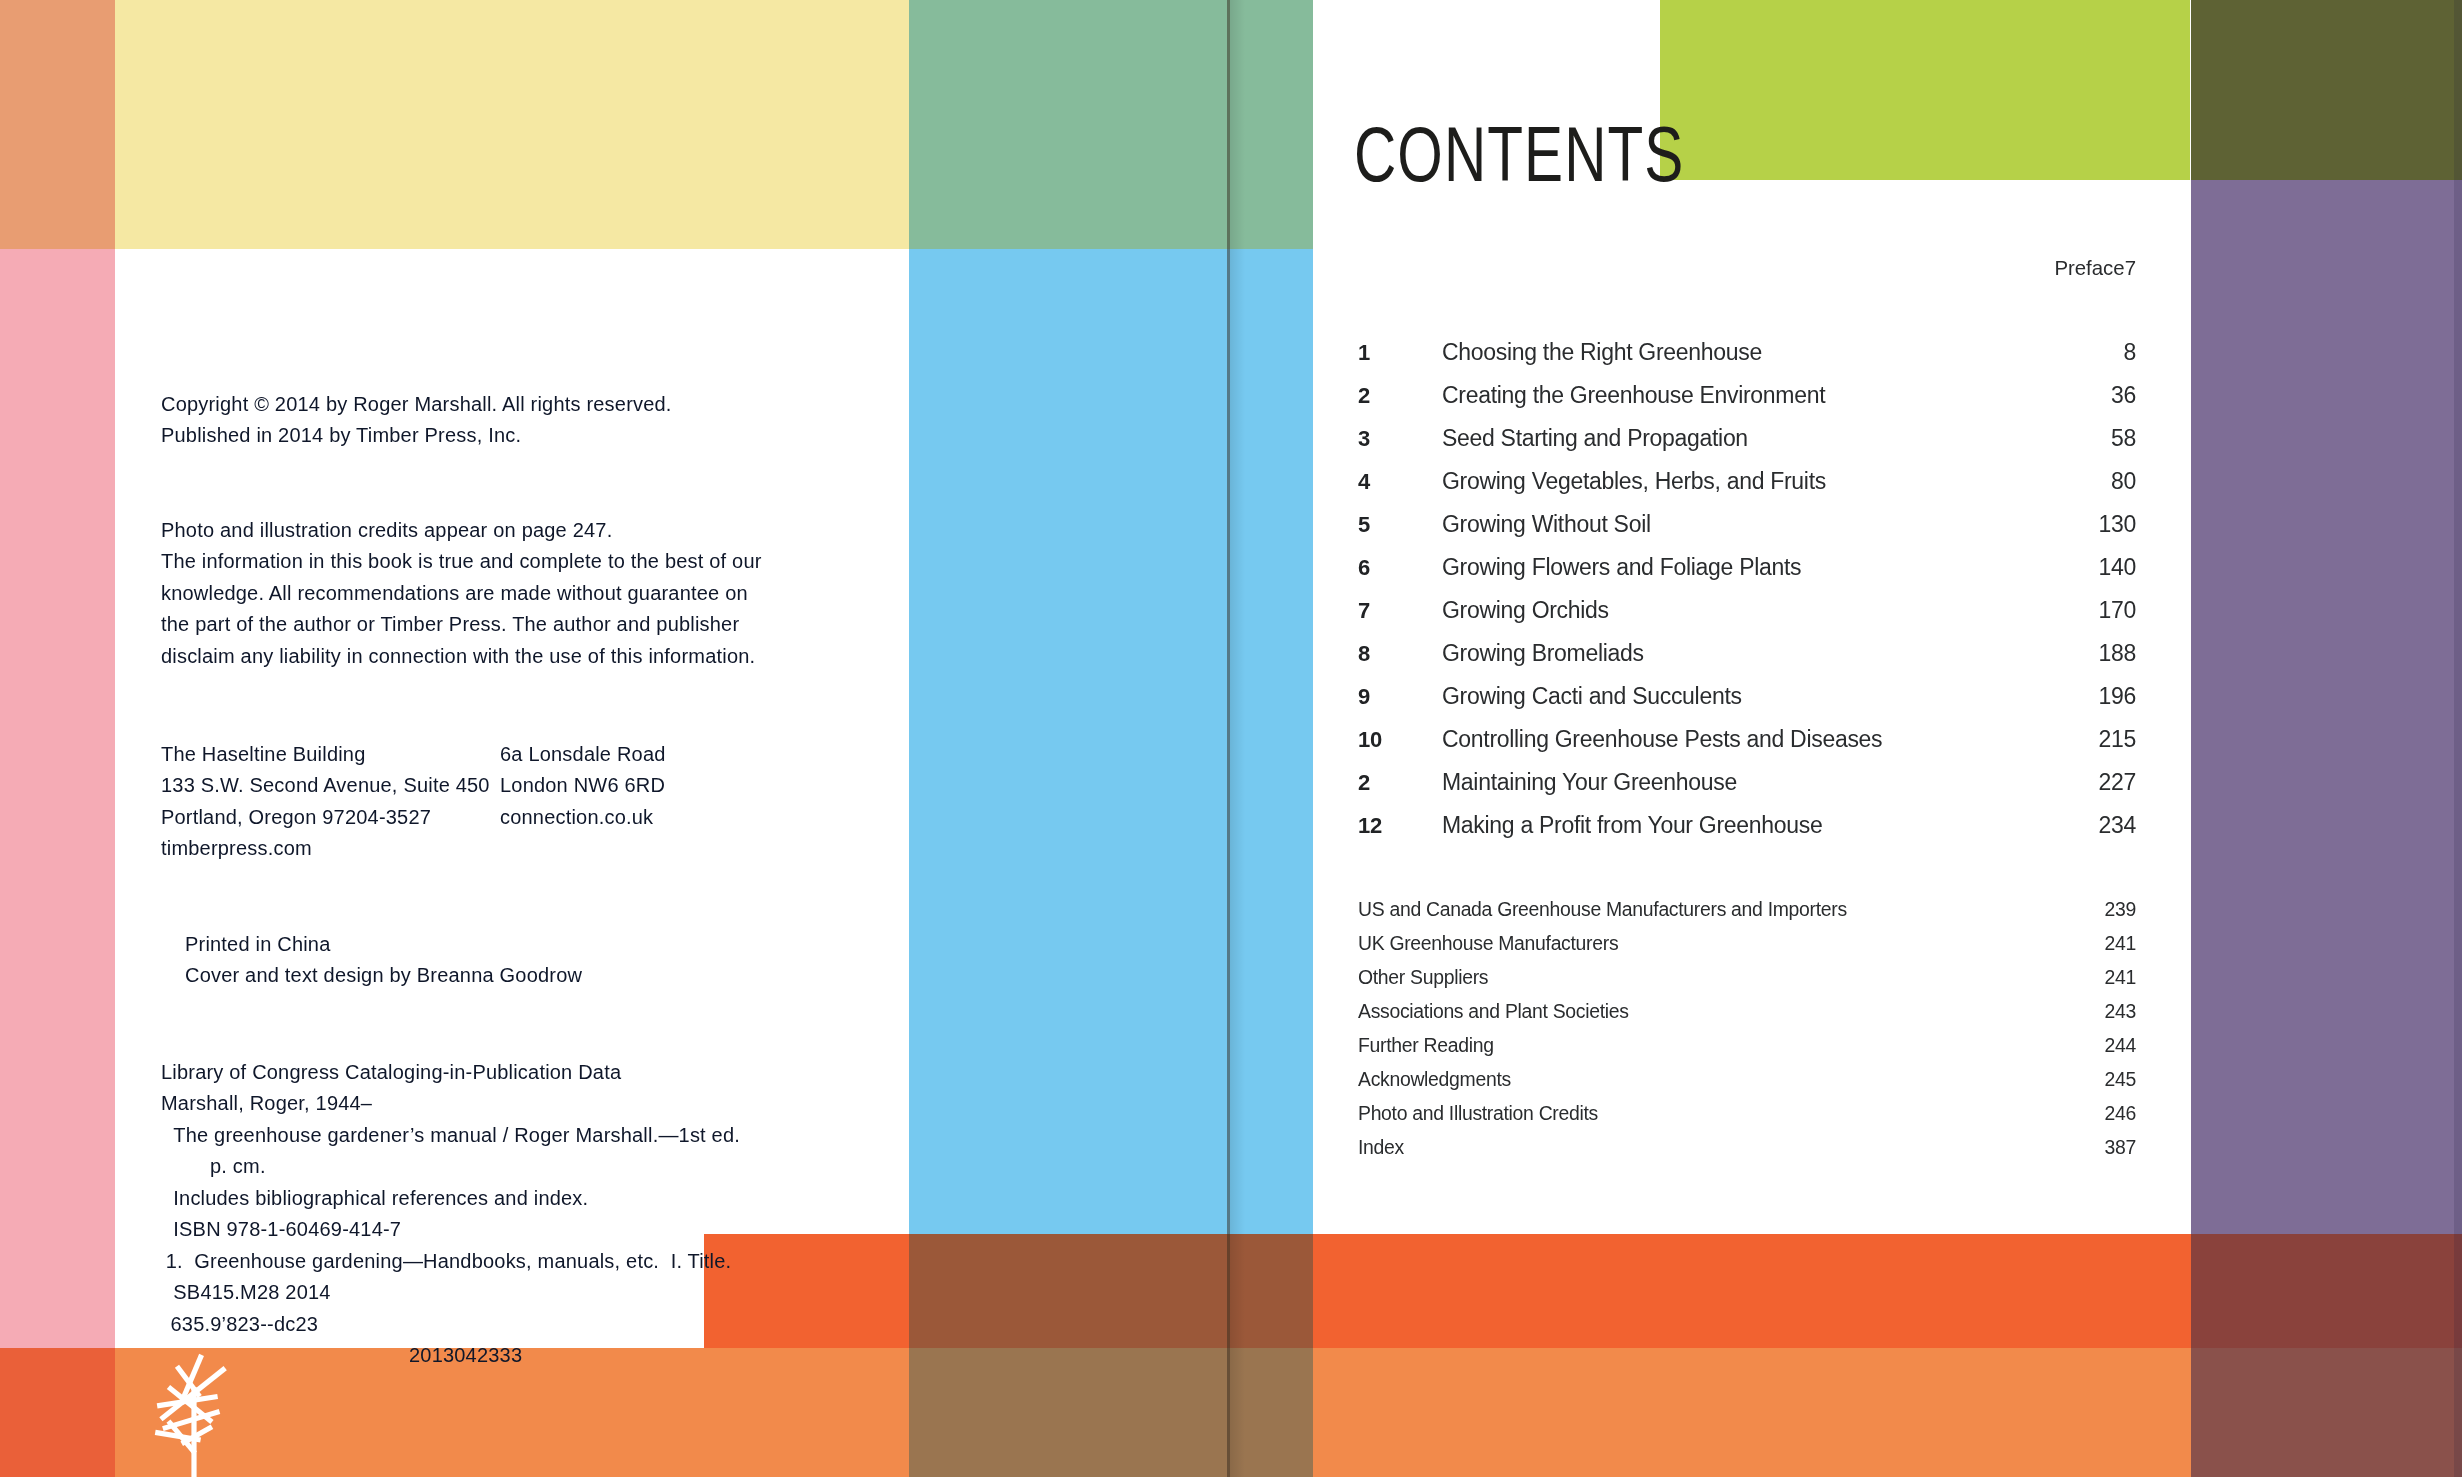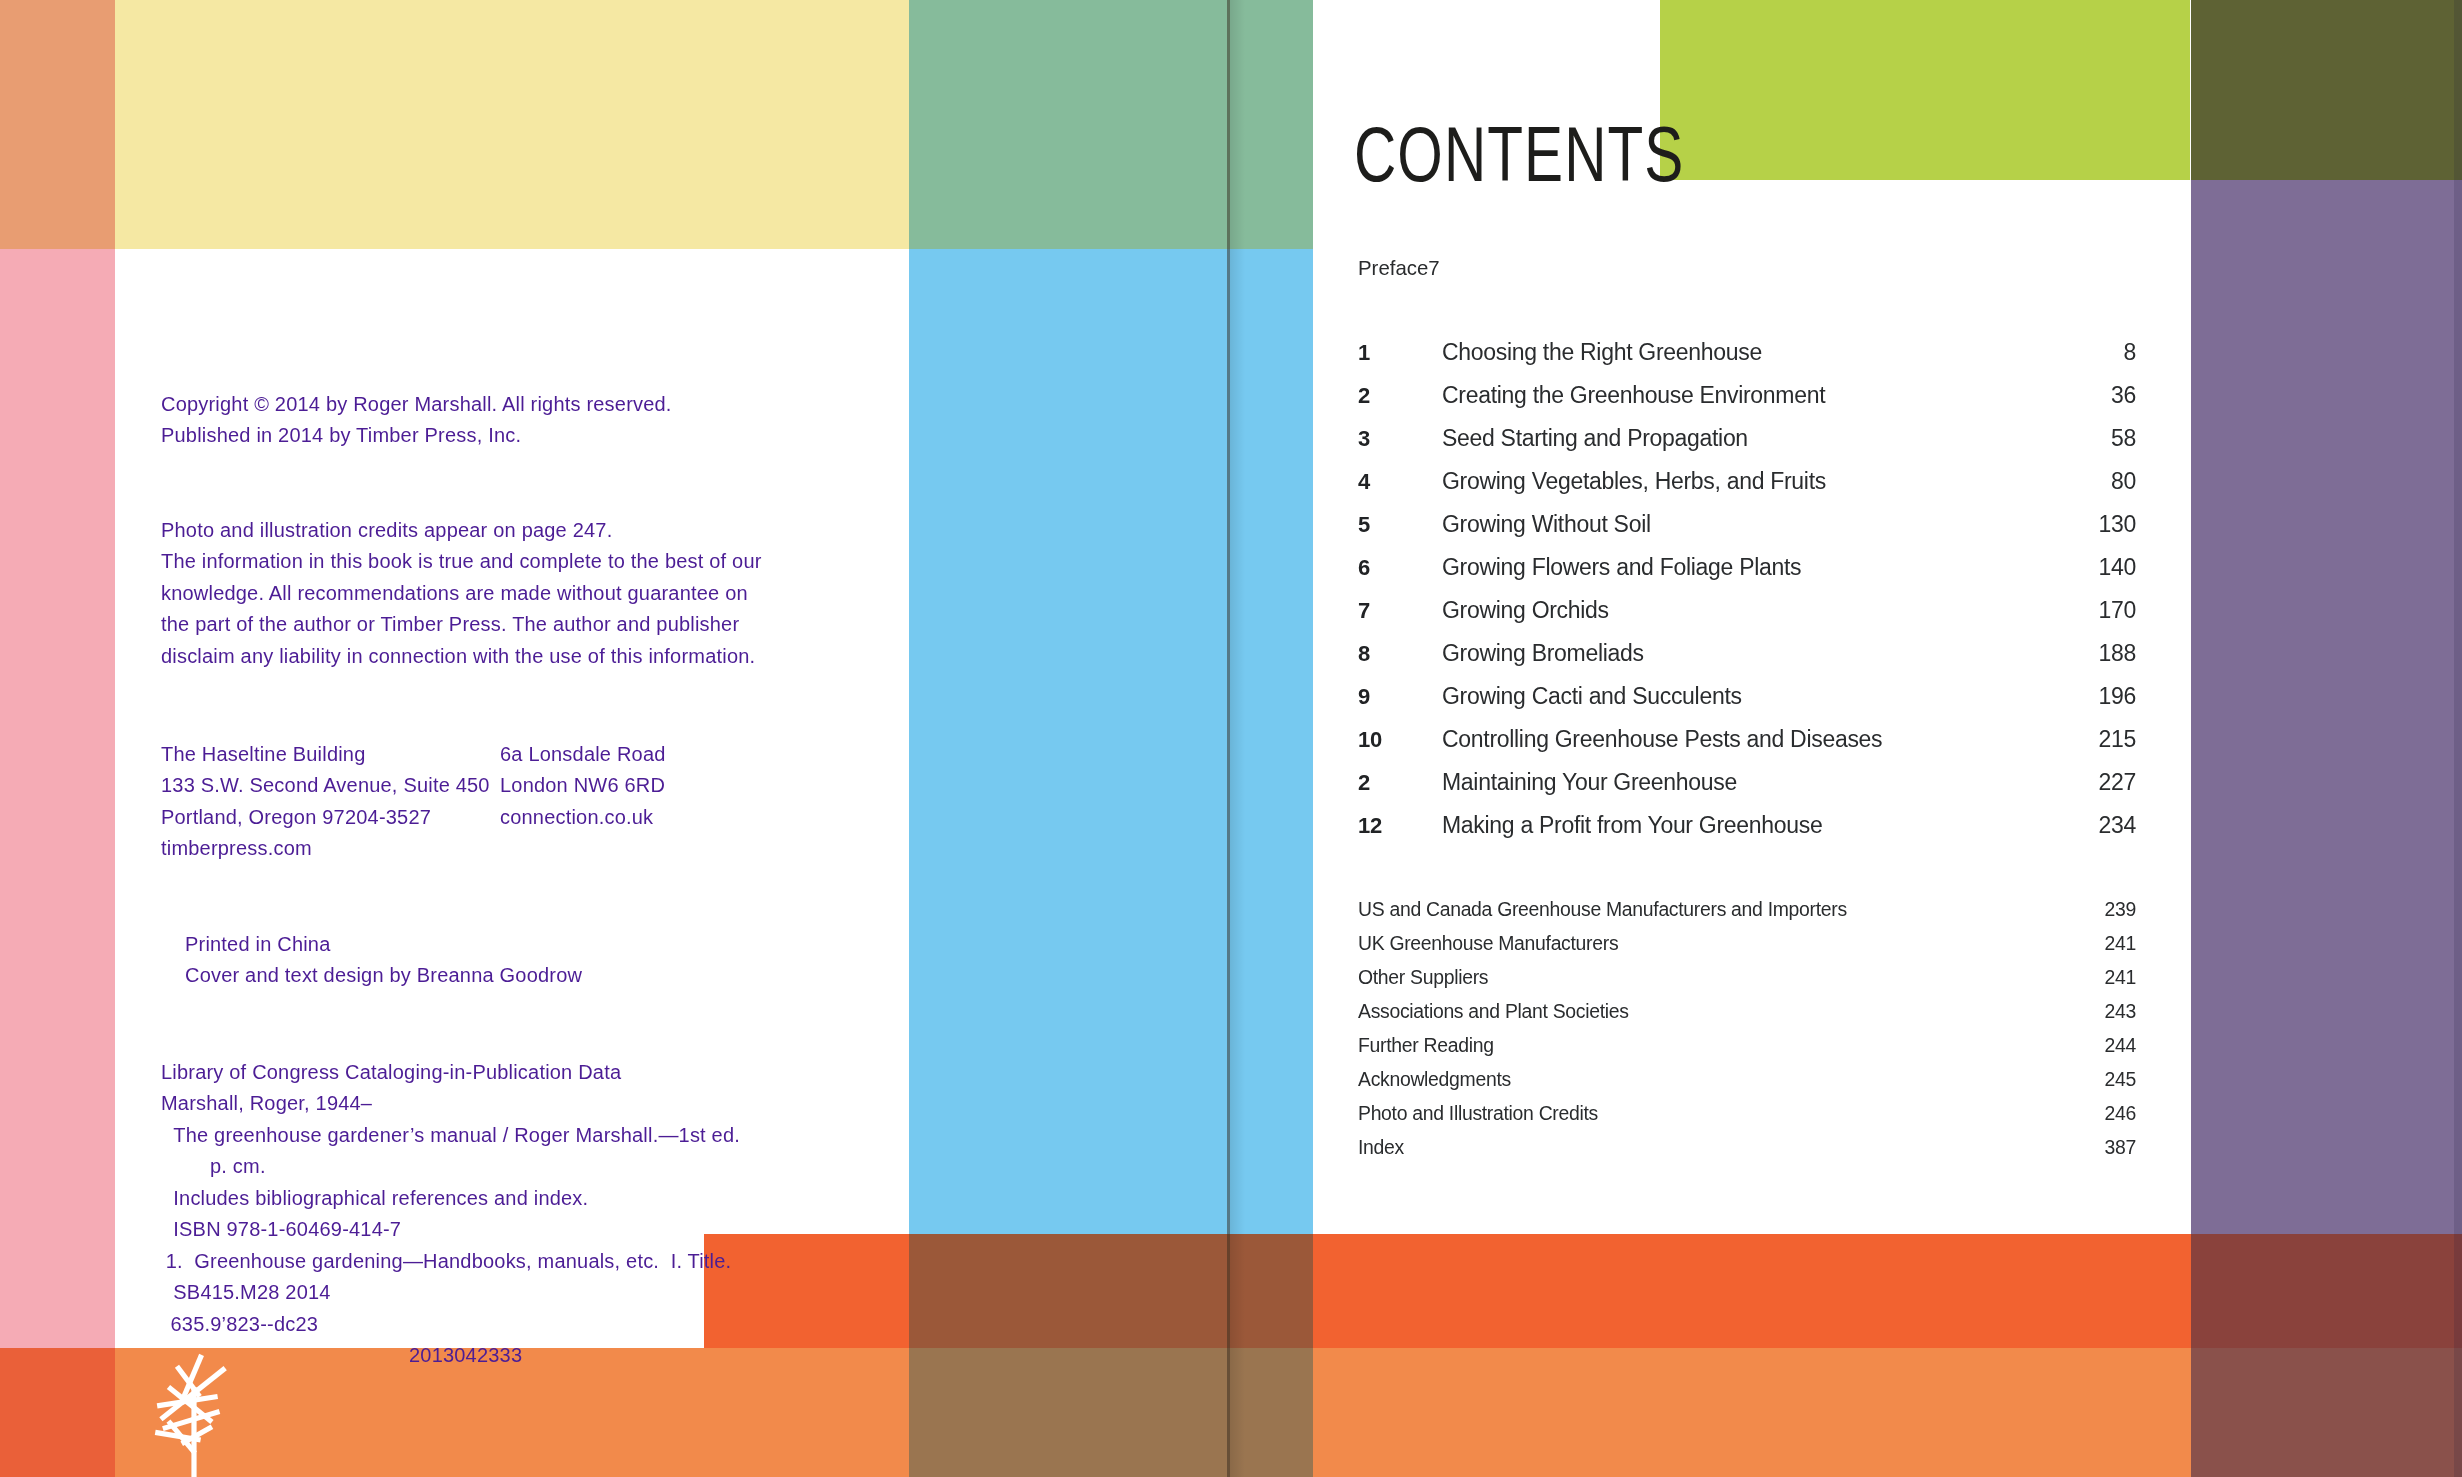--- a/index.html
+++ b/index.html
@@ -1,27 +1,27 @@
 <!DOCTYPE html>
 <html style="font-size:15px"><head>
 <meta charset="utf-8">
 <style>
   html,body{margin:0;padding:0;background:#ffffff;}
   body{width:2462px;height:1477px;position:relative;font-family:"Liberation Sans",sans-serif;}
   #canvas{position:absolute;left:0;top:0;width:2462px;height:1477px;overflow:hidden;background:#ffffff;}
   .block{position:absolute;}
   
-  .txt{position:absolute;color:#4c1d95;font-size:20px;line-height:31.5px;letter-spacing:0.2px;white-space:pre;}
+  .txt{position:absolute;color:#0f172a;font-size:20px;line-height:31.5px;letter-spacing:0.2px;white-space:pre;}
   .txt .ln{display:block;}
   
   .contents-title{position:absolute;left:1354px;top:116px;font-size:77px;line-height:77px;font-weight:300;
     color:#1d1d1b;letter-spacing:1.4px;transform:scaleX(.76);transform-origin:left top;white-space:nowrap;}
   .toc{position:absolute;left:1358px;width:778px;color:#2a2c2e;}
   .toc-row{display:flex;align-items:center;}
-  .preface-row{height:28px;font-size:20.4px;justify-content:flex-start;}
+  .preface-row{height:28px;font-size:20.4px;justify-content:flex-end;}
   .chapters .toc-row{height:43px;font-size:23px;letter-spacing:-0.3px;}
   .chapters .num{width:84px;font-weight:700;font-size:22px;color:#212325;}
   .chapters .title{flex:1;}
   .chapters .pg{text-align:right;}
   .backmatter .toc-row{height:34px;font-size:19.4px;letter-spacing:-0.3px;justify-content:space-between;align-items:center;}
   .condensed{font-stretch:condensed;}
   
   .spine-line{position:absolute;top:0;height:1477px;width:2.8px;background:rgba(52,41,30,.50);}
   .spine-shadow{position:absolute;top:0;height:1477px;width:15px;
     background:linear-gradient(to right,rgba(0,0,0,.10),rgba(0,0,0,0));}

